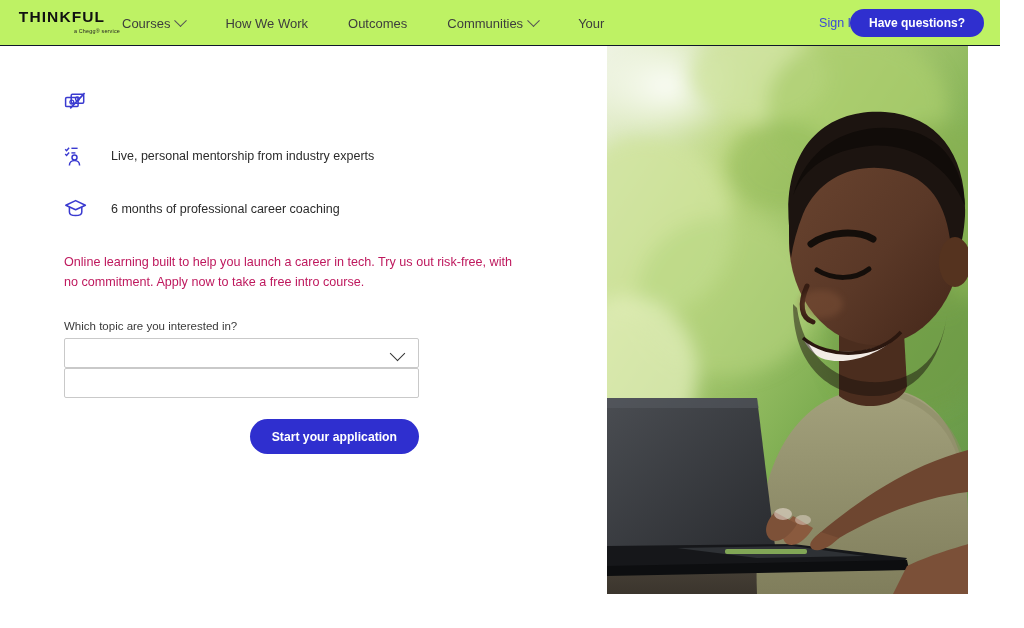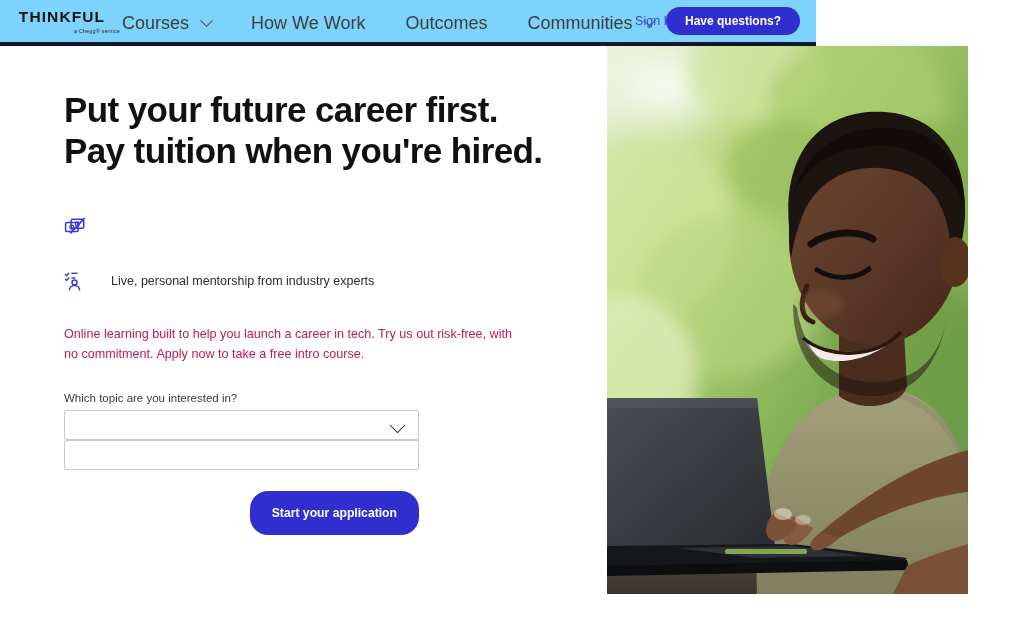--- a/index.html
+++ b/index.html
@@ -7,44 +7,44 @@
     margin: 0; padding: 0;
     width: 1024px; height: 628px;
     background: #ffffff;
     font-family: "Liberation Sans", sans-serif;
     overflow: hidden;
   }
   .page { position: relative; width: 1024px; height: 628px; background: #fff; }
 
   
   .header {
-    position: absolute; top: 0; left: 0; width: 816px; height: 46px;
-    background: #7dd3fc;
-    border-bottom: 4px solid #0f172a;
+    position: absolute; top: 0; left: 0; width: 1000px; height: 46px;
+    background: #bef264;
+    border-bottom: 1px solid #0f172a;
     display: flex; align-items: center;
   }
   .logo-wrap {
     position: absolute; left: 14px; top: 9px;
     width: 96px; display: flex; flex-direction: column; align-items: center;
   }
   .logo-main {
     font-family: "Liberation Sans", sans-serif;
     font-size: 15.5px; font-weight: 700; letter-spacing: 1.1px;
     color: #111111; line-height: 1;
   }
   .logo-sub {
     font-size: 5.4px; color: #222; letter-spacing: .2px;
     margin-top: 3px; margin-right: -10px; align-self: flex-end;
   }
 
   .nav { position: absolute; left: 122px; top: 0; height: 46px; display: flex; align-items: center; }
   .nav-item {
-    display: flex; align-items: center; gap: 13px;
+    display: flex; align-items: center; gap: 6px;
     margin-right: 40px;
-    font-size: 18px; color: #3d3d3d; cursor: pointer;
+    font-size: 13px; color: #3d3d3d; cursor: pointer;
     white-space: nowrap;
   }
   .nav-item:last-child { margin-right: 0; }
   .chev {
     display: inline-block; width: 9px; height: 9px;
     border-right: 1.4px solid #555; border-bottom: 1.4px solid #555;
     transform: rotate(45deg) translate(-2px,-2px);
   }
 
   .signin {
@@ -109,21 +109,21 @@
   .select-box .sel-chev {
     position: absolute; right: 15px; top: 9px;
     width: 11px; height: 11px;
     border-right: 1.6px solid #333; border-bottom: 1.6px solid #333;
     transform: rotate(45deg);
   }
   .submit-row { width: 355px; display: flex; justify-content: flex-end; margin-top: 21px; }
   .submit-btn {
     background: #2f2fcf; color: #fff;
     border: none; border-radius: 18px;
-    height: 44px; padding: 0 22px;
+    height: 35px; padding: 0 22px;
     font-size: 12.2px; font-weight: 700;
     font-family: "Liberation Sans", sans-serif;
     cursor: pointer; white-space: nowrap;
   }
 
   
   .photo {
     position: absolute; left: 607px; top: 46px;
     width: 361px; height: 548px;
     overflow: hidden;
@@ -162,24 +162,20 @@
         <span>Your</span>
       </div>
     </nav>
 
     <div class="signin">Sign In</div>
     <button class="cta-pill">Have questions?</button>
   </div>
 
   <div class="left">
 
-    <h1 class="hero">
-      <span>Put your future career first.</span>
-      <span class="l2">Pay tuition when you're hired.</span>
-    </h1>
 
     <div class="features">
 
       <div class="feature">
         <span class="ficon">
           <svg width="24" height="22" viewBox="0 0 24 22" fill="none">
             <rect x="1.6" y="5.6" width="12.5" height="9" rx="1.2" stroke="#3a3ad0" stroke-width="1.5"></rect>
             <rect x="7.2" y="2.2" width="12.5" height="9" rx="1.2" stroke="#3a3ad0" stroke-width="1.5"></rect>
             <circle cx="13.4" cy="6.7" r="1.9" stroke="#3a3ad0" stroke-width="1.3"></circle>
             <circle cx="7.8" cy="10.1" r="1.9" stroke="#3a3ad0" stroke-width="1.3"></circle>
@@ -195,20 +191,29 @@
             <polyline points="1.2,9.0 2.6,10.4 5.1,7.5" stroke="#3a3ad0" stroke-width="1.4" fill="none"></polyline>
             <line x1="7.4" y1="3.3" x2="13.6" y2="3.3" stroke="#3a3ad0" stroke-width="1.4"></line>
             <line x1="7.4" y1="7.9" x2="11.4" y2="7.9" stroke="#3a3ad0" stroke-width="1.4"></line>
             <circle cx="10.5" cy="12.4" r="2.5" stroke="#3a3ad0" stroke-width="1.5"></circle>
             <path d="M5.4 20.4c0-3.0 2.3-4.9 5.1-4.9s5.1 1.9 5.1 4.9" stroke="#3a3ad0" stroke-width="1.5" fill="none"></path>
           </svg>
         </span>
         <span class="ftext">Live, personal mentorship from industry experts</span>
       </div>
 
+      <div class="feature">
+        <span class="ficon">
+          <svg width="24" height="22" viewBox="0 0 24 22" fill="none">
+            <path d="M11.6 2.6 L21.4 7.2 L11.6 11.8 L1.8 7.2 Z" stroke="#3a3ad0" stroke-width="1.5" fill="none" stroke-linejoin="round"></path>
+            <path d="M5.4 9.0 v5.0 c0 2.3 2.8 3.6 6.2 3.6 s6.2-1.3 6.2-3.6 v-5.0" stroke="#3a3ad0" stroke-width="1.5" fill="none"></path>
+          </svg>
+        </span>
+        <span class="ftext">6 months of professional career coaching</span>
+      </div>
 
     </div>
 
     <p class="blurb">Online learning built to help you launch a career in tech. Try us out risk-free, with no commitment. Apply now to take a free intro course.</p>
 
     <div class="field-label">Which topic are you interested in?</div>
     <div class="select-box">
       <span></span>
       <span class="sel-chev"></span>
     </div>

